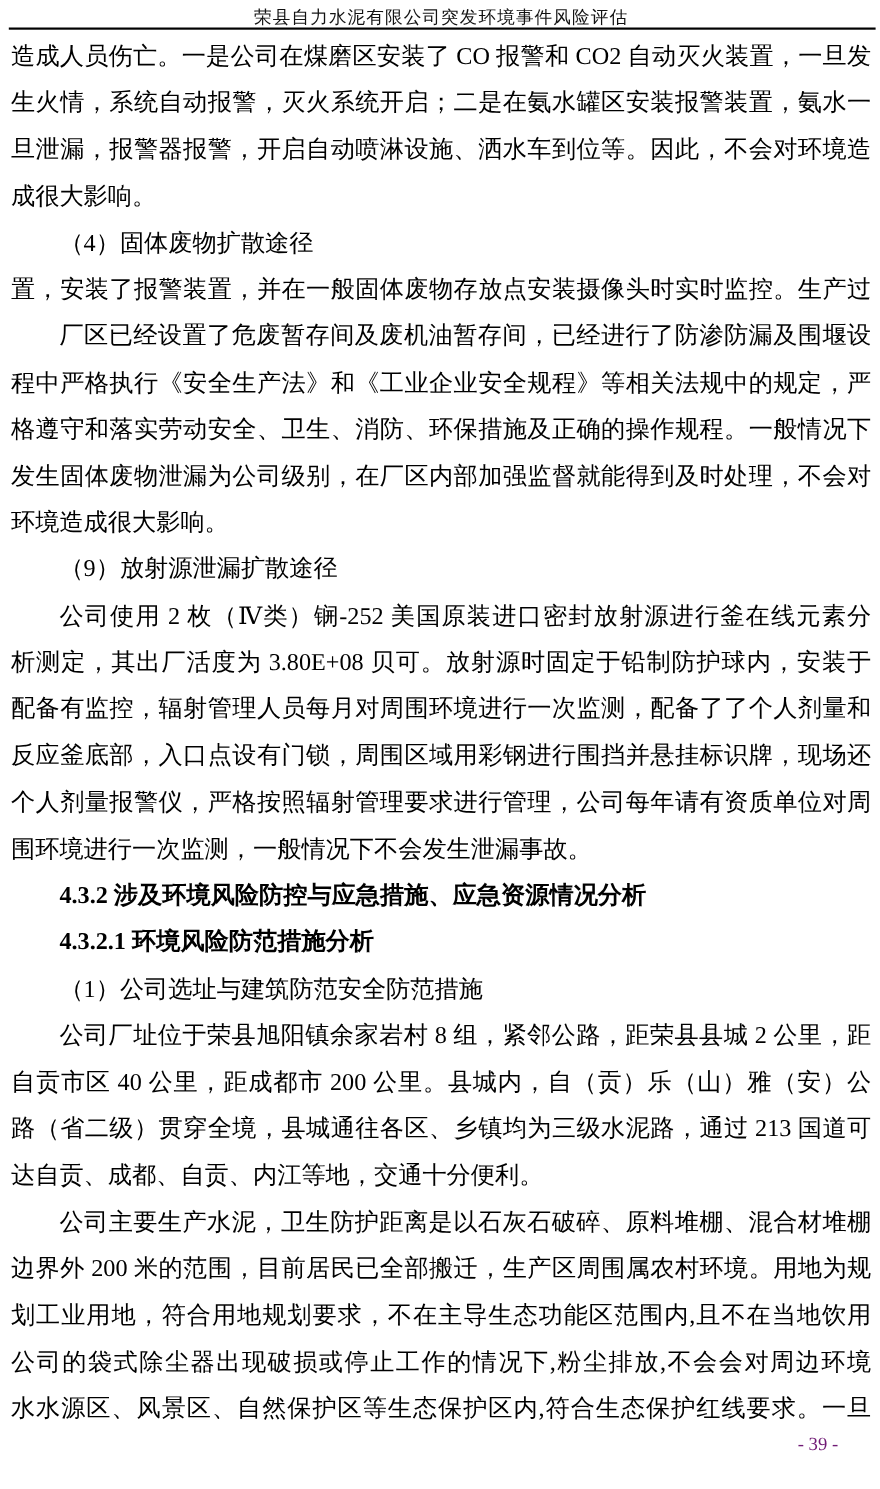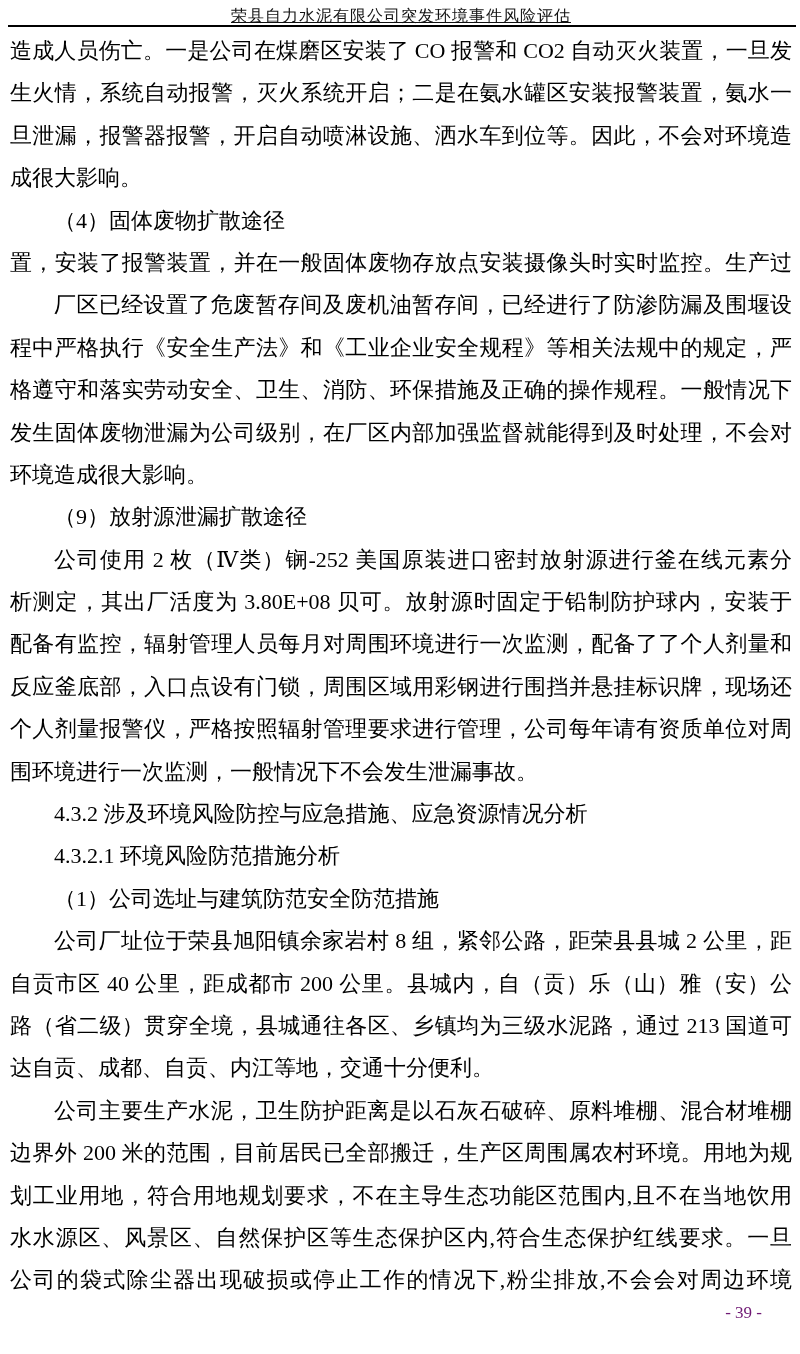--- a/index.html
+++ b/index.html
@@ -18,21 +18,20 @@
   }
   .doc-header {
     position: absolute;
     top: 6px;
     left: 10px;
     right: 8px;
     text-align: center;
     font-size: 16px;
     letter-spacing: 1px;
     color: #111;
-    text-decoration: underline;
   }
   .header-rule {
     position: absolute;
     top: 25px;
     left: 8px;
     right: 4px;
     border-top: 2px solid #000;
     height: 0;
   }
   .doc-body {
@@ -46,21 +45,21 @@
     font-size: 22px;
     height: 42.4px;
     line-height: 42.4px;
     overflow: hidden;
   }
   .line.fill {
     text-align: justify;
     text-align-last: justify;
   }
   .line.indent { padding-left: 44px; }
-  .block.heading .line { font-weight: normal; }
+  .block.heading .line { font-weight: bold; }
   .doc-footer {
     position: absolute;
     top: 1303px;
     right: 38px;
     font-size: 17px;
     color: #701a75;
   }
 </style>
 </head>
 <body>
@@ -110,19 +109,19 @@
       <div class="block paragraph">
         <div class="line fill indent">公司厂址位于荣县旭阳镇余家岩村 8 组，紧邻公路，距荣县县城 2 公里，距</div>
         <div class="line fill">自贡市区 40 公里，距成都市 200 公里。县城内，自（贡）乐（山）雅（安）公</div>
         <div class="line fill">路（省二级）贯穿全境，县城通往各区、乡镇均为三级水泥路，通过 213 国道可</div>
         <div class="line">达自贡、成都、自贡、内江等地，交通十分便利。</div>
       </div>
       <div class="block paragraph">
         <div class="line fill indent">公司主要生产水泥，卫生防护距离是以石灰石破碎、原料堆棚、混合材堆棚</div>
         <div class="line fill">边界外 200 米的范围，目前居民已全部搬迁，生产区周围属农村环境。用地为规</div>
         <div class="line fill">划工业用地，符合用地规划要求，不在主导生态功能区范围内,且不在当地饮用</div>
+        <div class="line fill">公司的袋式除尘器出现破损或停止工作的情况下,粉尘排放,不会会对周边环境</div>
         <div class="line fill">水水源区、风景区、自然保护区等生态保护区内,符合生态保护红线要求。一旦</div>
-        <div class="line fill">公司的袋式除尘器出现破损或停止工作的情况下,粉尘排放,不会会对周边环境</div>
       </div>
     </div>
 
   <div class="doc-footer">- 39 -</div>
 </div>
 
 </body></html>

